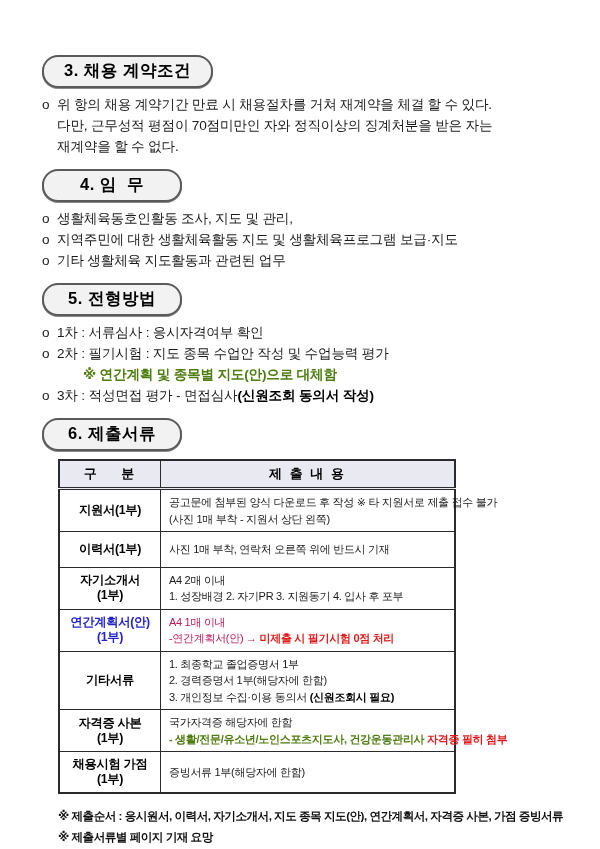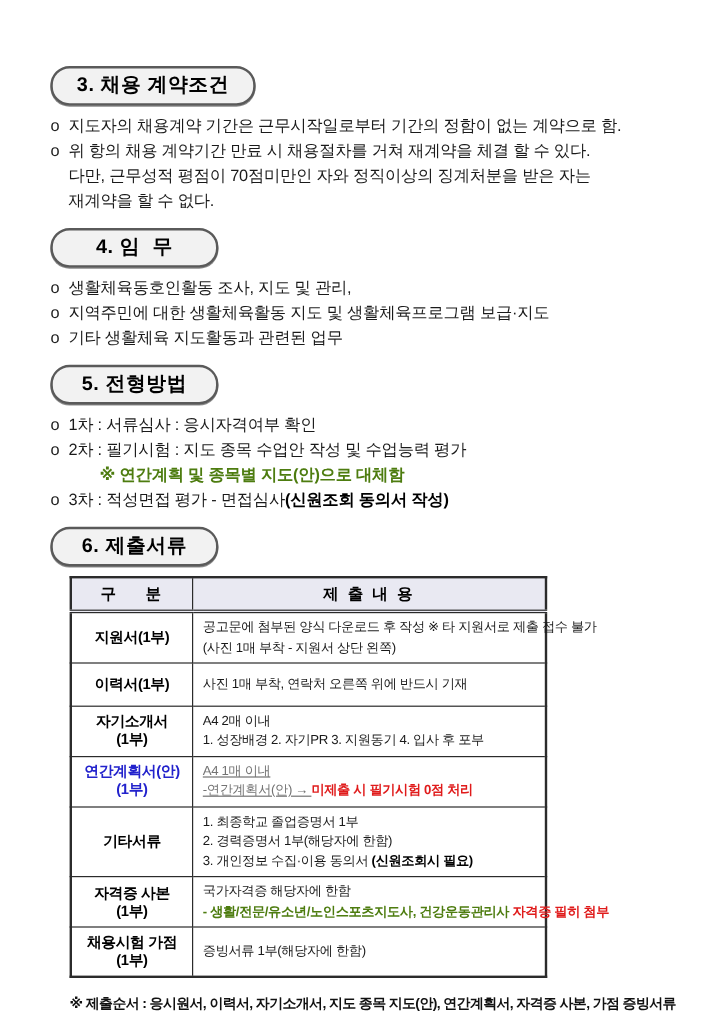--- a/index.html
+++ b/index.html
@@ -17,21 +17,21 @@
   .title-box .title-text{
     font-weight:bold;font-size:16.5px;color:#000;letter-spacing:0.5px;white-space:pre;
   }
   .sec{margin-bottom:12px;}
   .sec-body{margin-top:6px;}
   .line{line-height:21px;font-size:13.6px;letter-spacing:-0.2px;white-space:nowrap;}
   .line .m{display:inline-block;width:15px;color:#222;}
   .line.ind{padding-left:26px;}
   .part[data-style="plain"]{color:#1a1a1a;}
   .part[data-style="bold"]{color:#000;font-weight:bold;text-align:center;}
-  .part[data-style="blue"]{color:#737373;text-decoration:underline;}
+  .part[data-style="blue"]{color:#be185d;}
   .part[data-style="blue-bold"]{color:#4d7c0f;font-weight:bold;}
   .part[data-style="red-bold"]{color:#e01b1b;font-weight:bold;}
   
   .doc-table{
     border-collapse:collapse;table-layout:fixed;width:398px;
     margin:8px 0 0 16px;border:2px solid #2b2b2b;
   }
   .doc-table th,.doc-table td{border:1px solid #2b2b2b;}
   .doc-table thead th{
     background:#e9e9f2;font-size:13px;font-weight:bold;color:#000;
@@ -55,21 +55,20 @@
 </head>
 <body>
 
 <div class="page">
 
   <div class="sec">
     <div class="title-box">
       <span class="title-text">3. 채용 계약조건</span>
     </div>
     <div class="sec-body">
-      <div class="line"><span class="m">o</span><span class="part" data-style="plain">지도자의 채용계약 기간은 근무시작일로부터 기간의 정함이 없는 계약으로 함.</span></div>
       <div class="line"><span class="m">o</span><span class="part" data-style="plain">위 항의 채용 계약기간 만료 시 채용절차를 거쳐 재계약을 체결 할 수 있다.</span></div>
       <div class="line"><span class="m"></span><span class="part" data-style="plain">다만, 근무성적 평점이 70점미만인 자와 정직이상의 징계처분을 받은 자는</span></div>
       <div class="line"><span class="m"></span><span class="part" data-style="plain">재계약을 할 수 없다.</span></div>
     </div>
   </div>
 
   <div class="sec">
     <div class="title-box">
       <span class="title-text">4. 임  무</span>
     </div>

